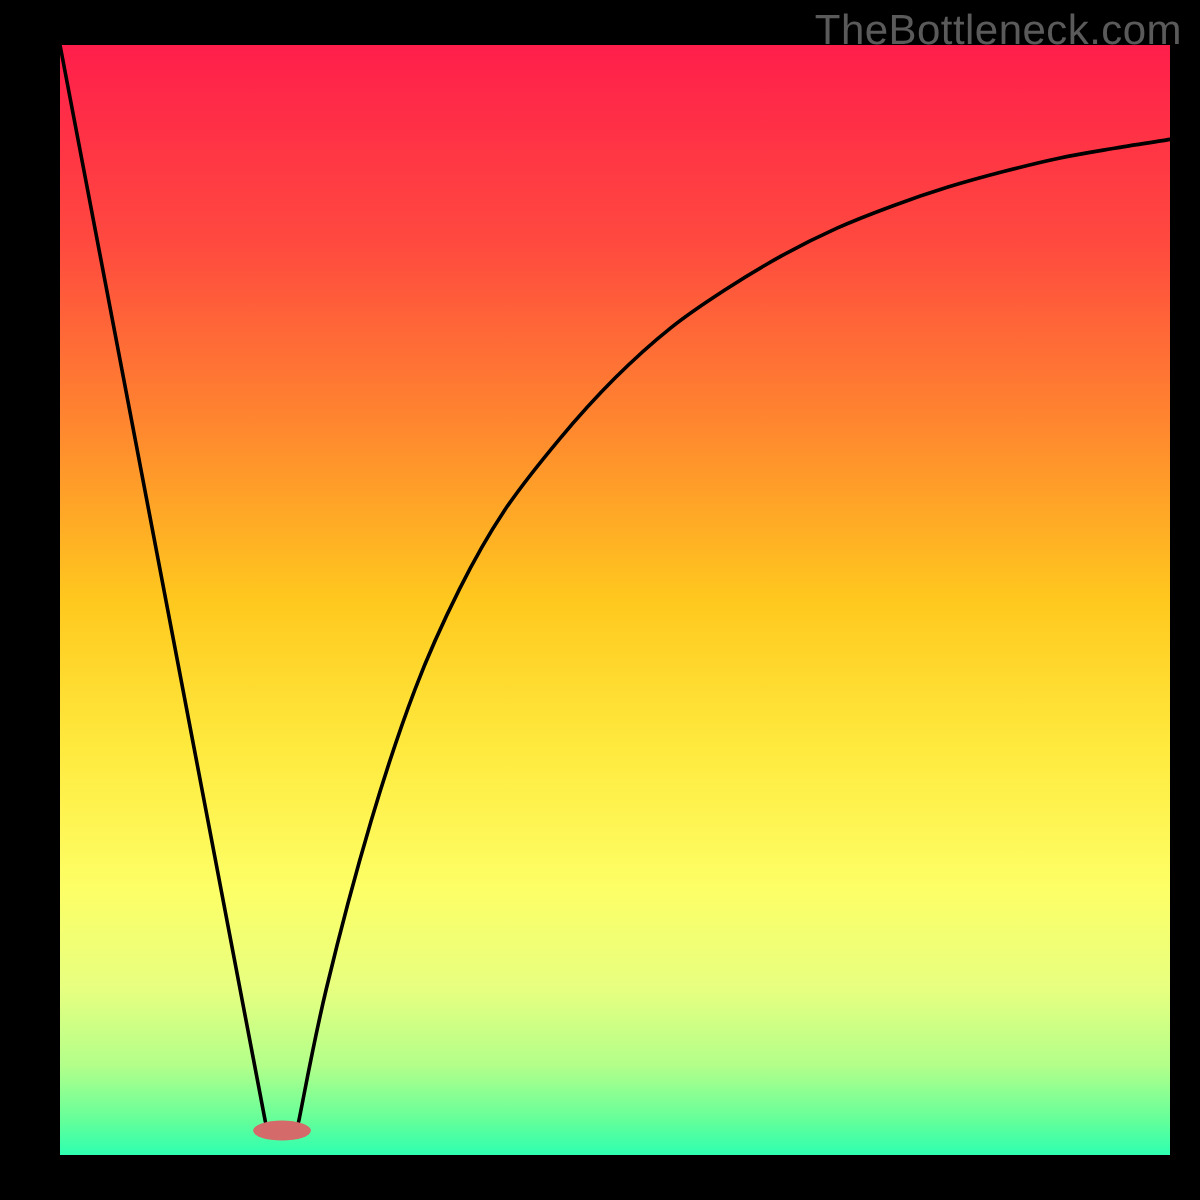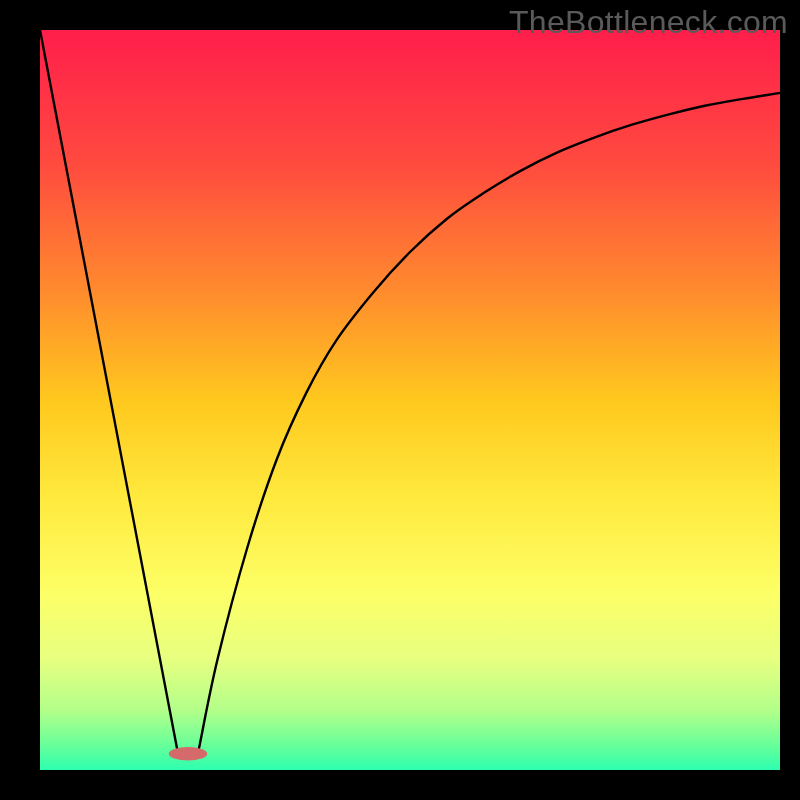--- a/index.html
+++ b/index.html
@@ -15,21 +15,21 @@
     position: relative;
     width: 800px;
     height: 800px;
     background: #000;
   }
   .watermark {
     position: absolute;
     top: 4px;
     right: 12px;
     color: #5a5a5a;
-    font-size: 32px;
+    font-size: 28px;
     font-weight: 500;
     letter-spacing: 0.3px;
     z-index: 10;
   }
   svg {
     display: block;
   }
 </style>
 </head>
 <body>

